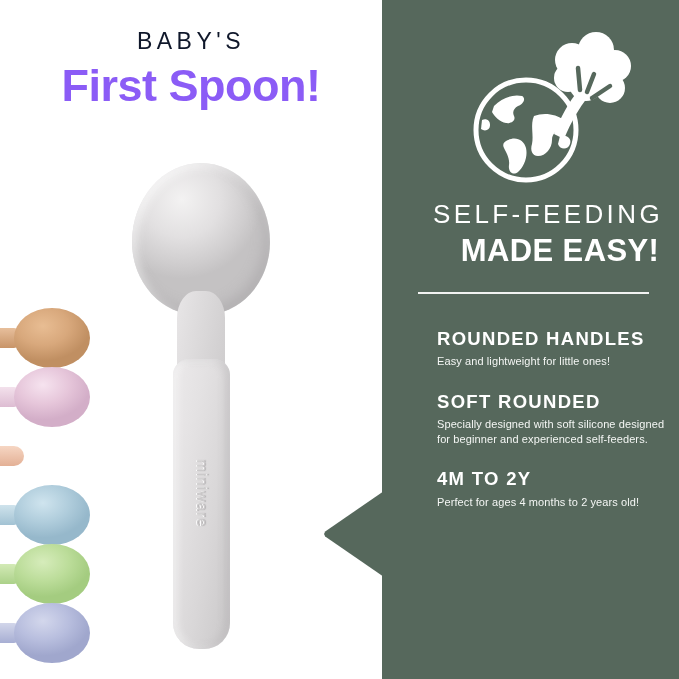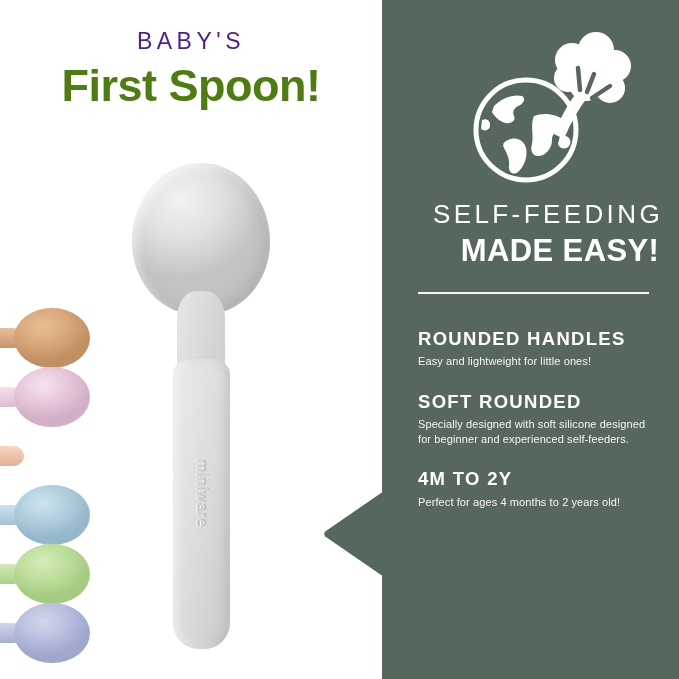--- a/index.html
+++ b/index.html
@@ -20,29 +20,29 @@
     background:#ffffff;
     overflow:hidden;
   }
   #title-block{
     position:absolute;top:30px;left:0;width:382px;
     text-align:center;
   }
   #eyebrow{
     font-size:23px;
     letter-spacing:4.5px;
-    color:#4c1d95;
+    color:#0f172a;
     font-weight:400;
     line-height:1;
   }
   #headline{
     margin-top:9px;
     font-size:45px;
     font-weight:700;
-    color:#4d7c0f;
+    color:#8b5cf6;
     letter-spacing:-0.5px;
     line-height:1.05;
   }
 
   
   #main-spoon{
     position:absolute;
     left:132px;top:163px;
     width:138px;height:490px;
   }
@@ -123,21 +123,21 @@
     margin-top:5px;
     font-size:31px;font-weight:700;color:#ffffff;
     letter-spacing:0.4px;line-height:1.1;padding-left:24px;
   }
   #divider{
     position:absolute;left:418px;top:292px;
     width:231px;height:2px;background:#ffffff;opacity:.92;
   }
 
   #features{
-    position:absolute;left:418px;top:328px;width:240px;
+    position:absolute;left:437px;top:328px;width:240px;
   }
   .feature{margin-bottom:22px;}
   .feature-title{
     font-size:18.5px;font-weight:700;color:#ffffff;
     letter-spacing:1.3px;line-height:1.15;
     margin-bottom:5px;
   }
   .feature-body{
     font-size:11px;color:#f4f6f4;font-weight:400;
     line-height:1.33;letter-spacing:.1px;

